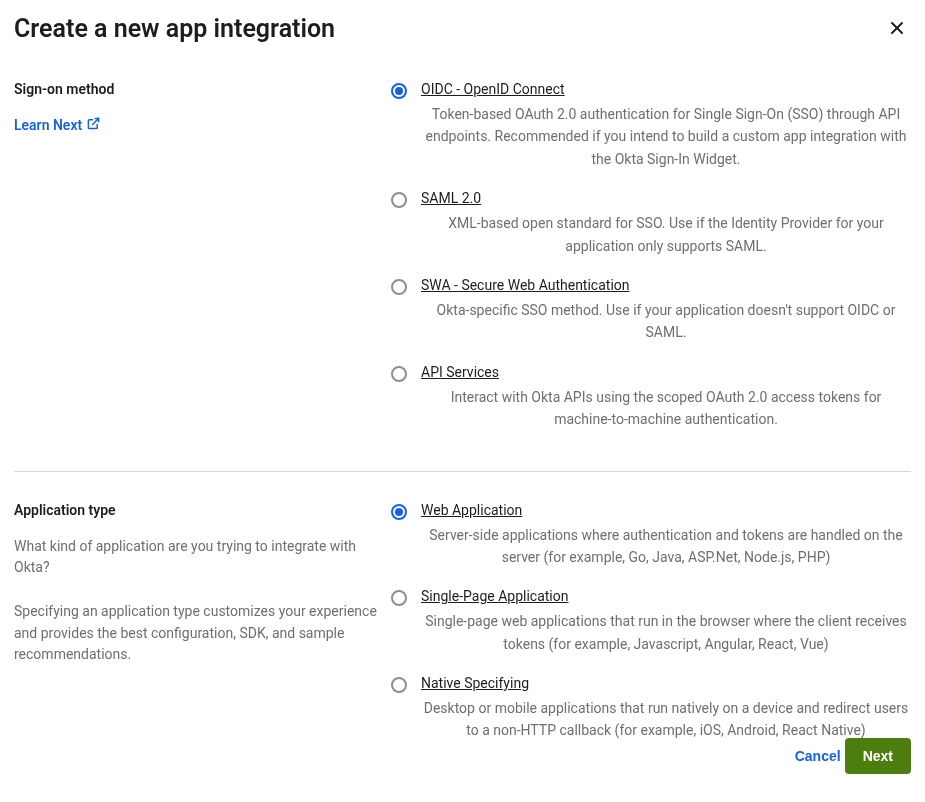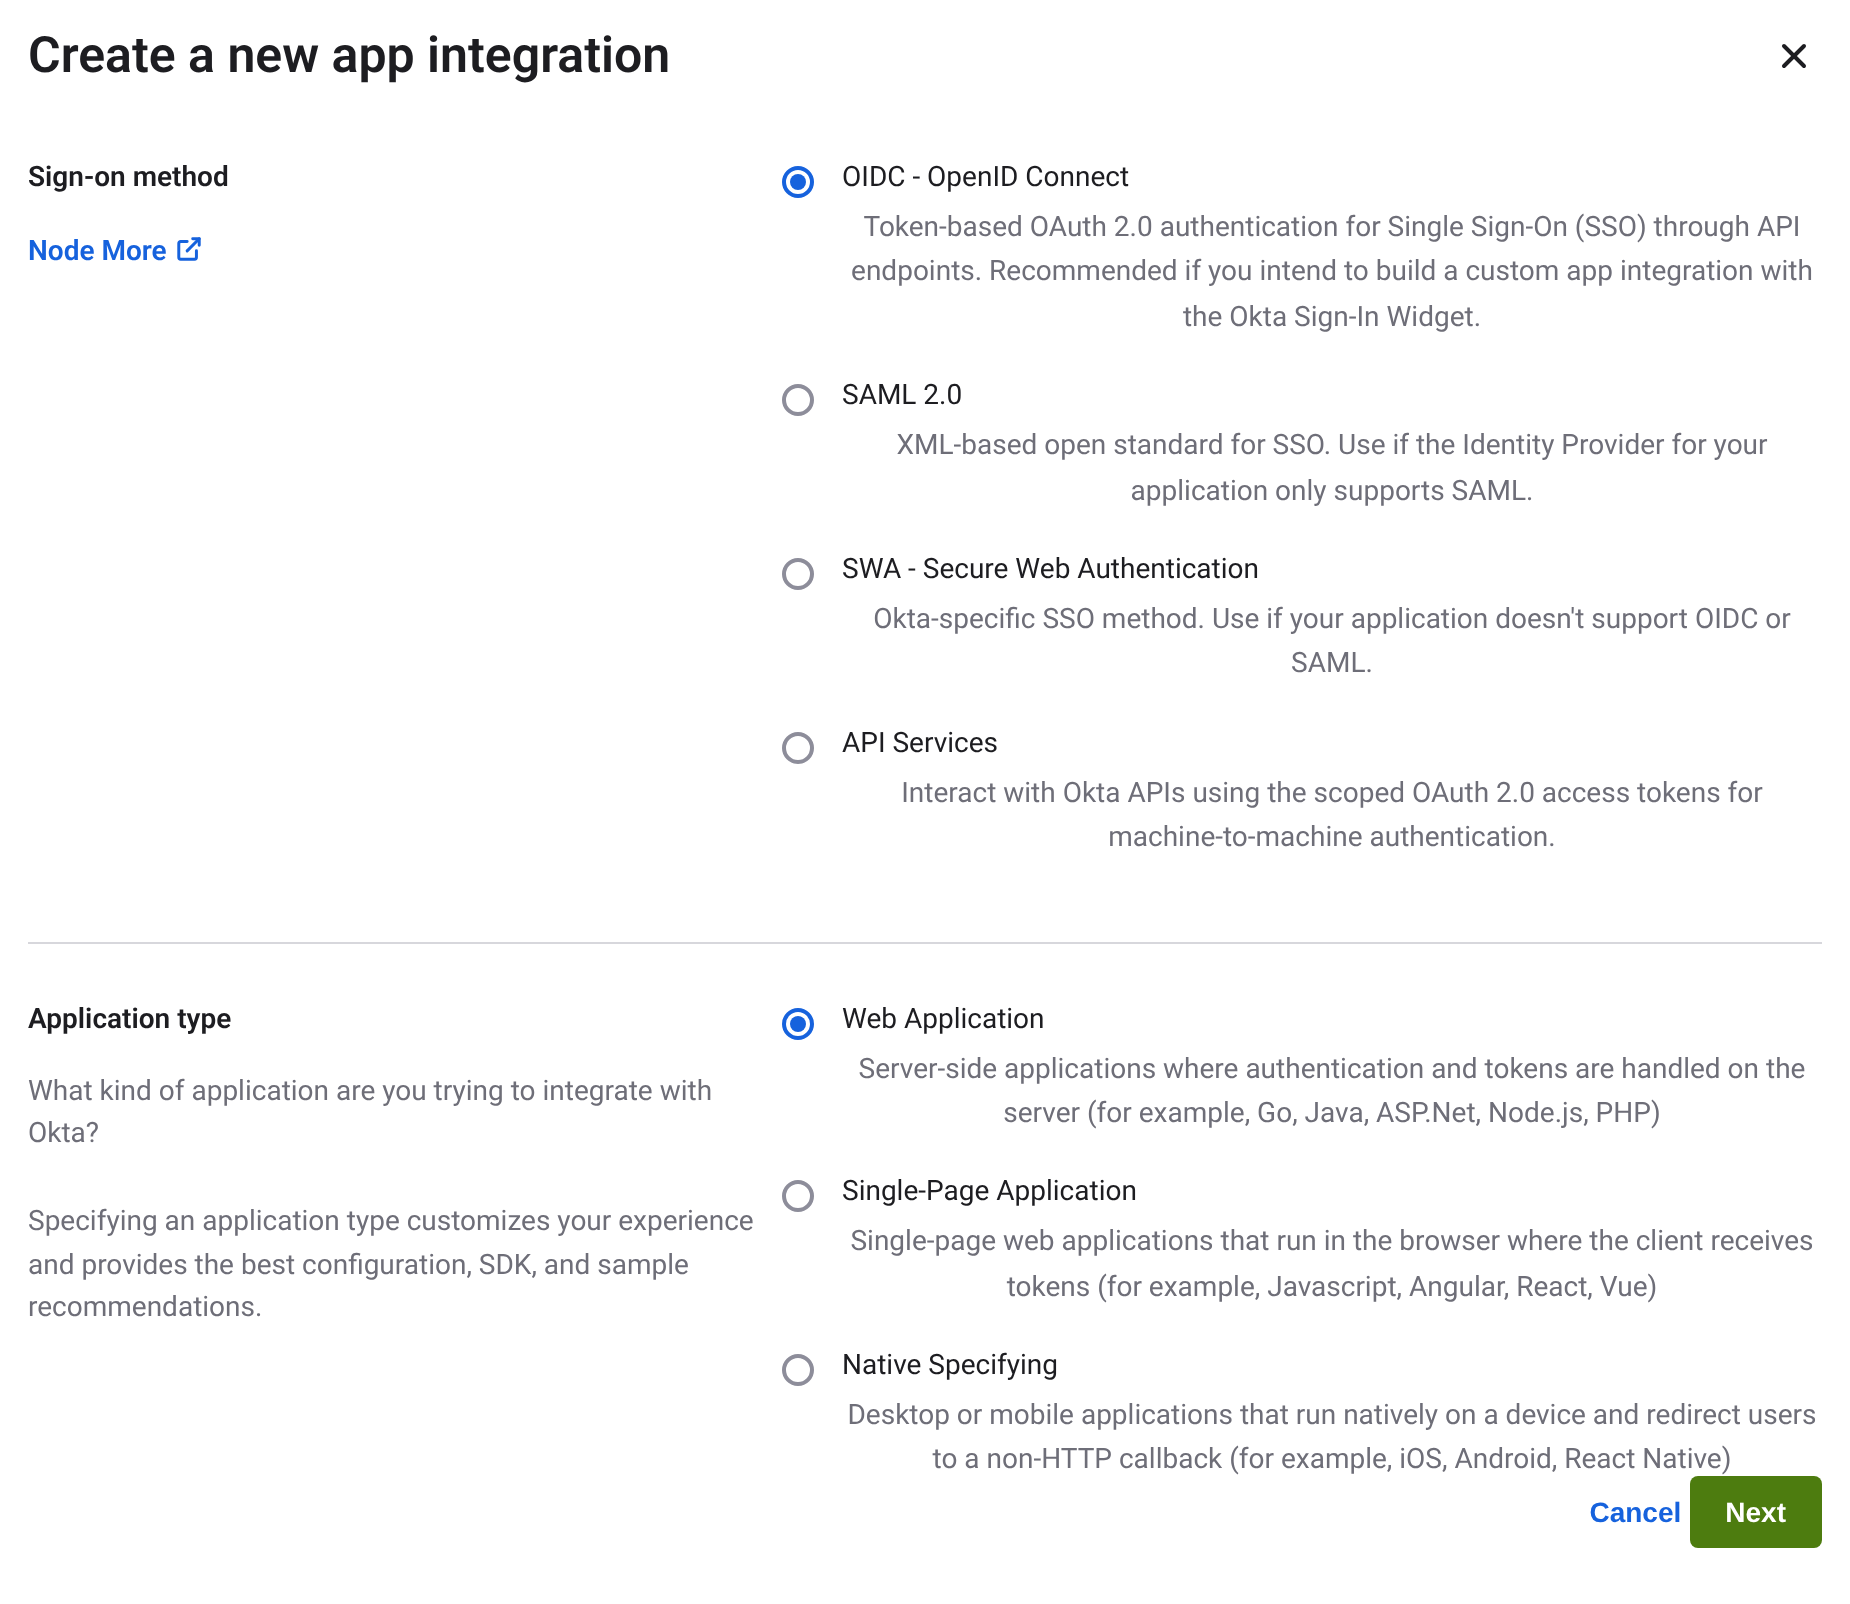--- a/index.html
+++ b/index.html
@@ -97,20 +97,21 @@
       border-radius: 50%;
       top: 50%;
       left: 50%;
       transform: translate(-50%, -50%);
     }
     .radio-content { flex: 1; }
     .radio-title {
       font-size: 14px;
       color: #1d1d21;
       margin-bottom: 6px;
+      text-decoration: underline;
     }
     .radio-desc {
       font-size: 14px;
       color: #6e6e78;
       line-height: 1.6;
       text-align: center;
     }
     .divider {
       border: none;
       border-top: 1px solid #d7d7dc;
@@ -156,21 +157,21 @@
       </svg>
     </span>
   </button>
 
   <h1 class="dialog-title">Create a new app integration</h1>
 
   <div class="section">
     <div class="section-left">
       <div class="section-label">Sign-on method</div>
       <a class="learn-more">
-        <span>Node More</span>
+        <span>Learn Next</span>
         <span>
           <svg width="13" height="13" viewBox="0 0 14 14" fill="none" stroke="#1662dd" stroke-width="1.6" stroke-linecap="round" stroke-linejoin="round">
             <path d="M11 8v3.5a1 1 0 0 1-1 1H2.5a1 1 0 0 1-1-1V4a1 1 0 0 1 1-1H6"></path>
             <path d="M9 1.5h3.5V5"></path>
             <path d="M6 8L12.5 1.5"></path>
           </svg>
         </span>
       </a>
     </div>
     <div class="section-right">

